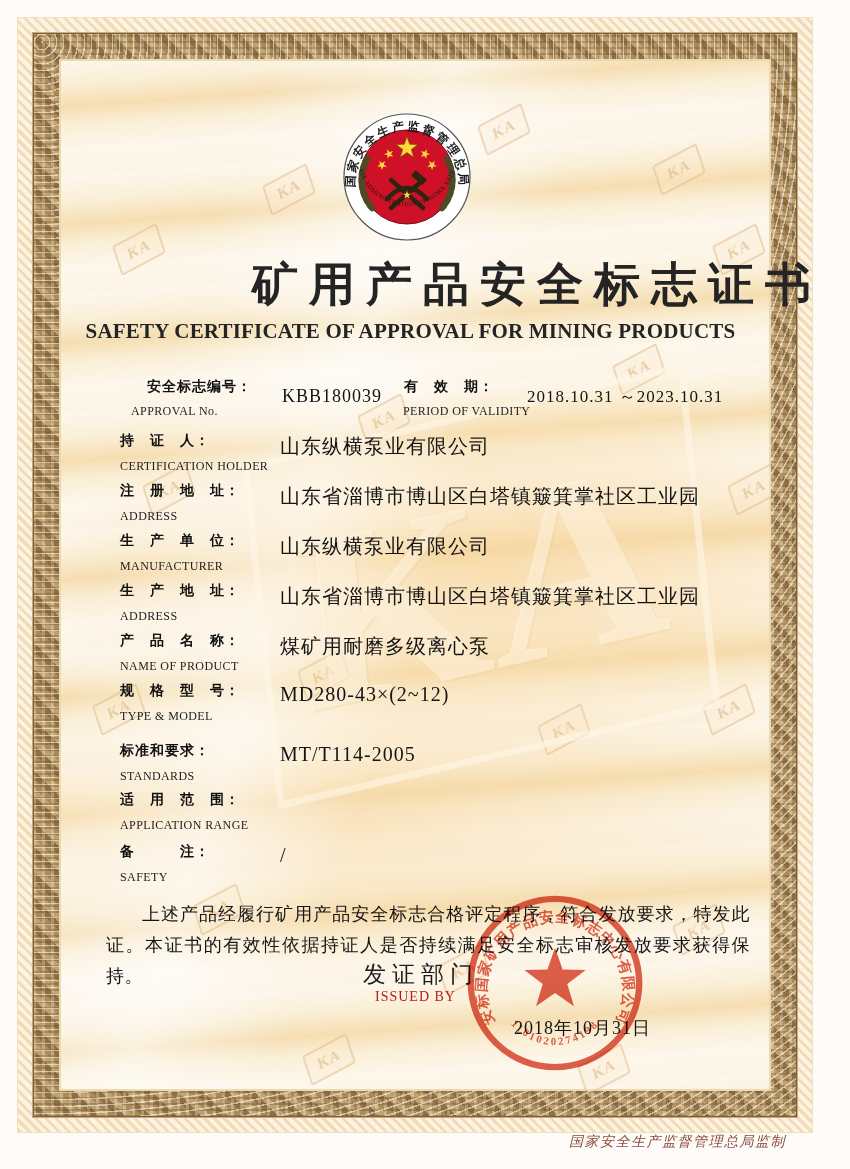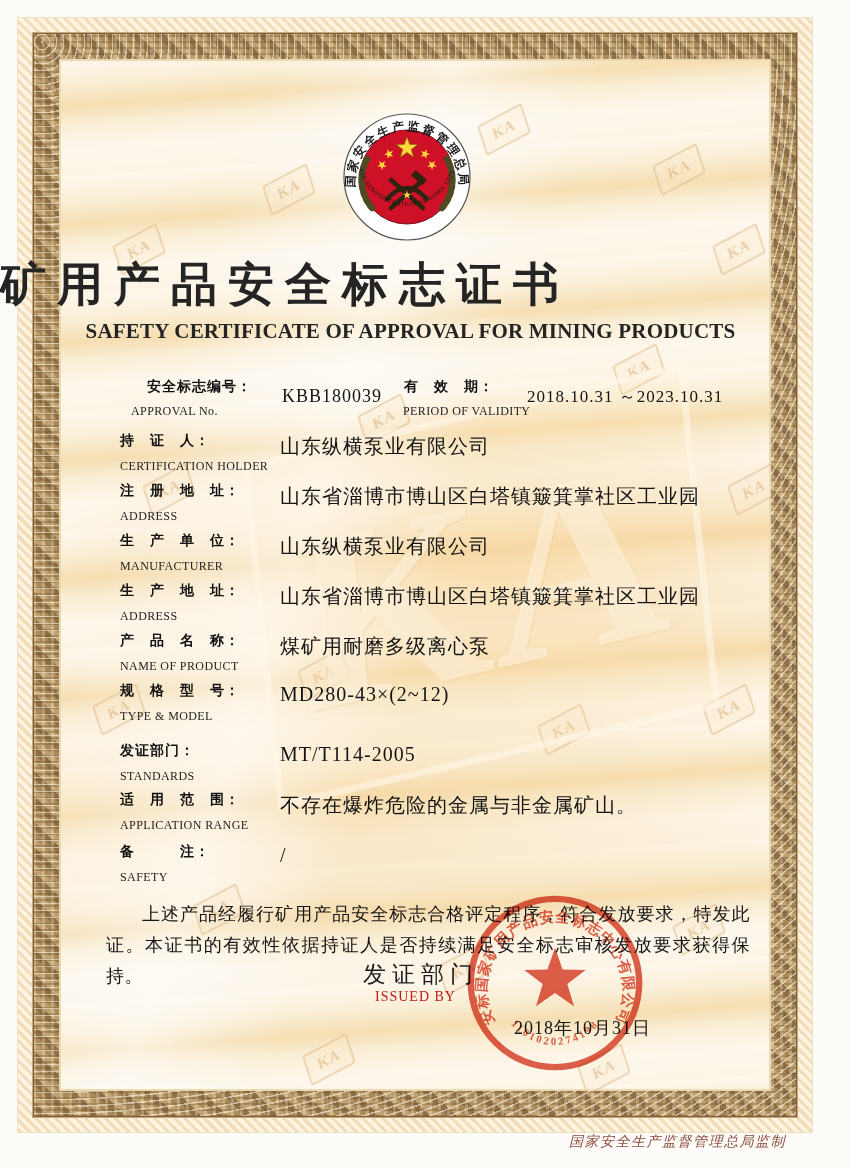--- a/index.html
+++ b/index.html
@@ -46,21 +46,21 @@
         transform:rotate(-13deg) skewX(-7deg);display:flex;align-items:center;justify-content:center;
         font-size:250px;font-weight:bold;color:rgba(255,247,232,.5);
         text-shadow:2px 2px 0 rgba(240,205,150,.28);}
 
   
   .content{position:absolute;inset:0;}
   .abs{position:absolute;}
 
   .emblem{left:342px;top:112px;}
 
-  .title-zh{left:0;top:254px;width:850px;padding-right:28px;box-sizing:border-box;text-align:left;
+  .title-zh{left:0;top:254px;width:850px;padding-right:28px;box-sizing:border-box;text-align:right;
         font-size:46px;font-weight:bold;letter-spacing:11px;color:#242424;}
   .title-en{left:0;top:319px;width:850px;padding-right:29px;box-sizing:border-box;text-align:center;
         font-size:21px;font-weight:bold;letter-spacing:.2px;color:#242424;}
 
   .lbl-zh{font-size:14px;font-weight:bold;color:#111;letter-spacing:1px;white-space:nowrap;}
   .lbl-en{font-size:12px;color:#222;letter-spacing:.4px;white-space:nowrap;}
   .val{font-size:19px;color:#141414;letter-spacing:1px;white-space:nowrap;}
 
   .ap-zh{left:147px;top:378px;} .ap-en{left:131px;top:404px;}
   .ap-val{left:282px;top:386px;font-size:18px;}
@@ -183,28 +183,27 @@
     <span class="zh lbl-zh">产　品　名　称：</span>
     <span class="en lbl-en">NAME OF PRODUCT</span>
     <span class="vv val">煤矿用耐磨多级离心泵</span>
   </div>
   <div class="row r5">
     <span class="zh lbl-zh">规　格　型　号：</span>
     <span class="en lbl-en">TYPE &amp; MODEL</span>
     <span class="vv val">MD280-43×(2~12)</span>
   </div>
   <div class="row r6">
-    <span class="zh lbl-zh">发证部门：</span>
+    <span class="zh lbl-zh">标准和要求：</span>
     <span class="en lbl-en">STANDARDS</span>
     <span class="vv val">MT/T114-2005</span>
   </div>
   <div class="row r7">
     <span class="zh lbl-zh">适　用　范　围：</span>
     <span class="en lbl-en">APPLICATION RANGE</span>
-    <span class="vv val">不存在爆炸危险的金属与非金属矿山。</span>
   </div>
   <div class="row r8">
     <span class="zh lbl-zh">备　　　注：</span>
     <span class="en lbl-en">SAFETY</span>
     <span class="vv val">/</span>
   </div>
 
   <div class="abs statement">上述产品经履行矿用产品安全标志合格评定程序，符合发放要求，特发此证。本证书的有效性依据持证人是否持续满足安全标志审核发放要求获得保持。</div>
 
   <span class="abs issuer-zh">发证部门</span>

